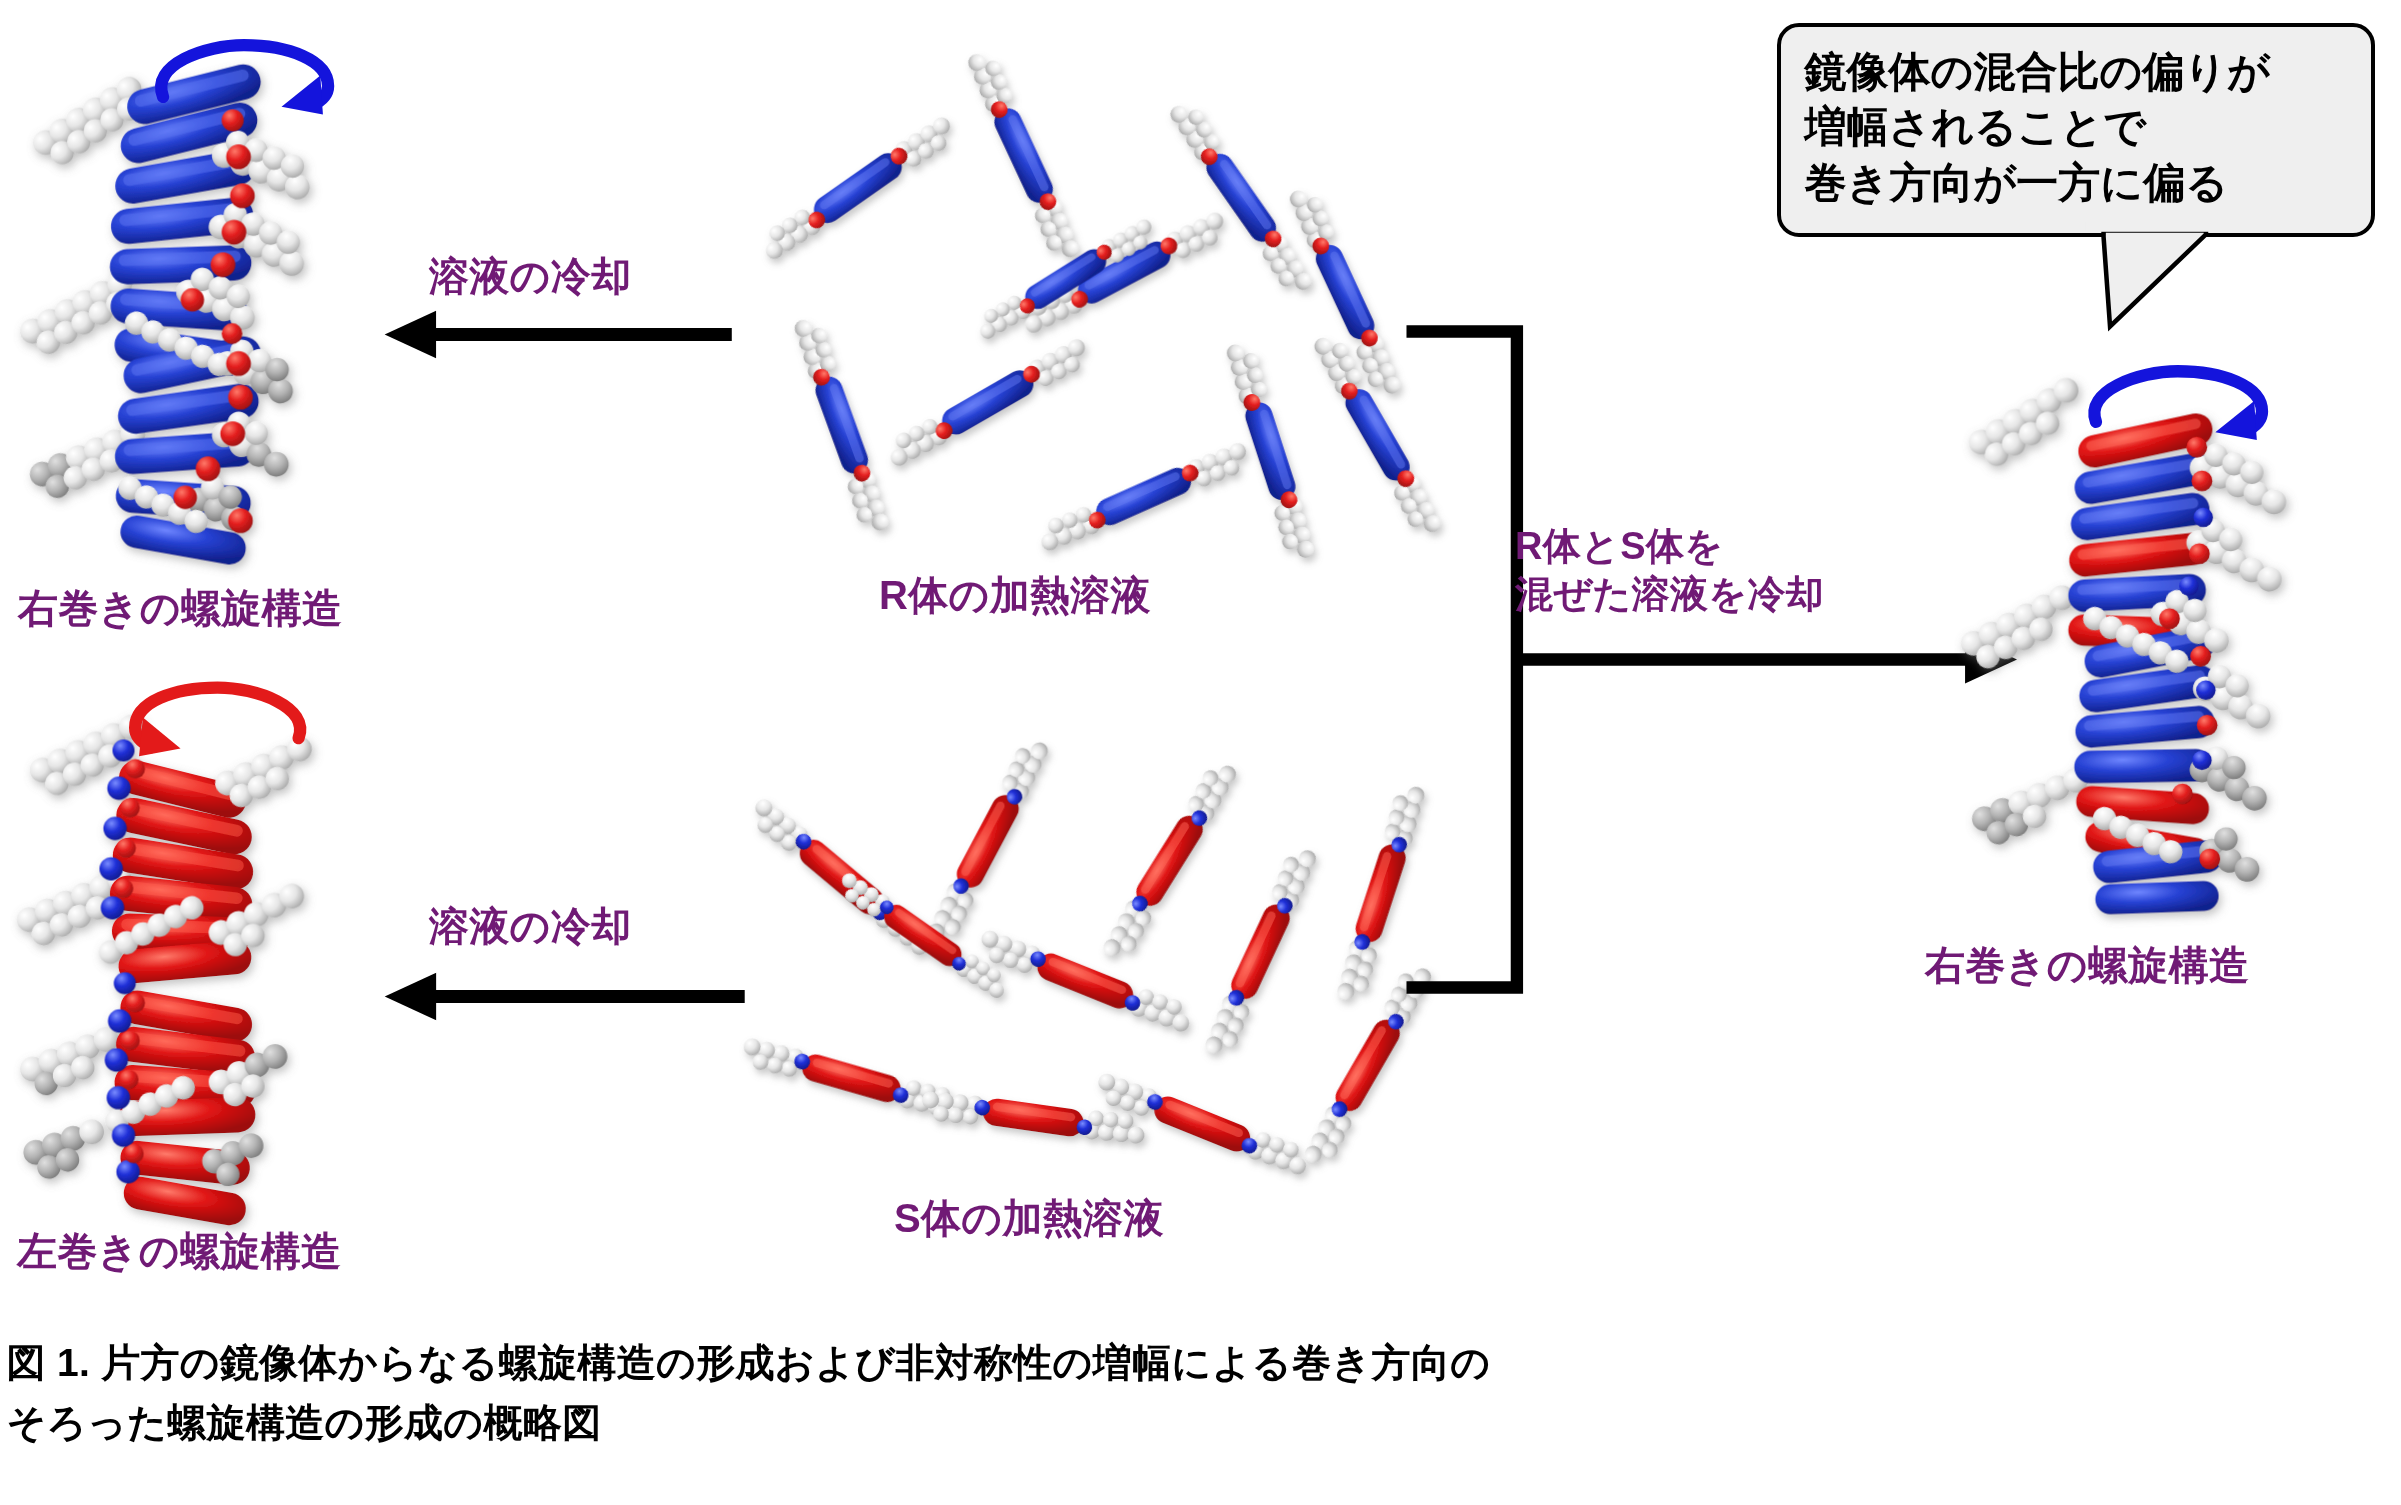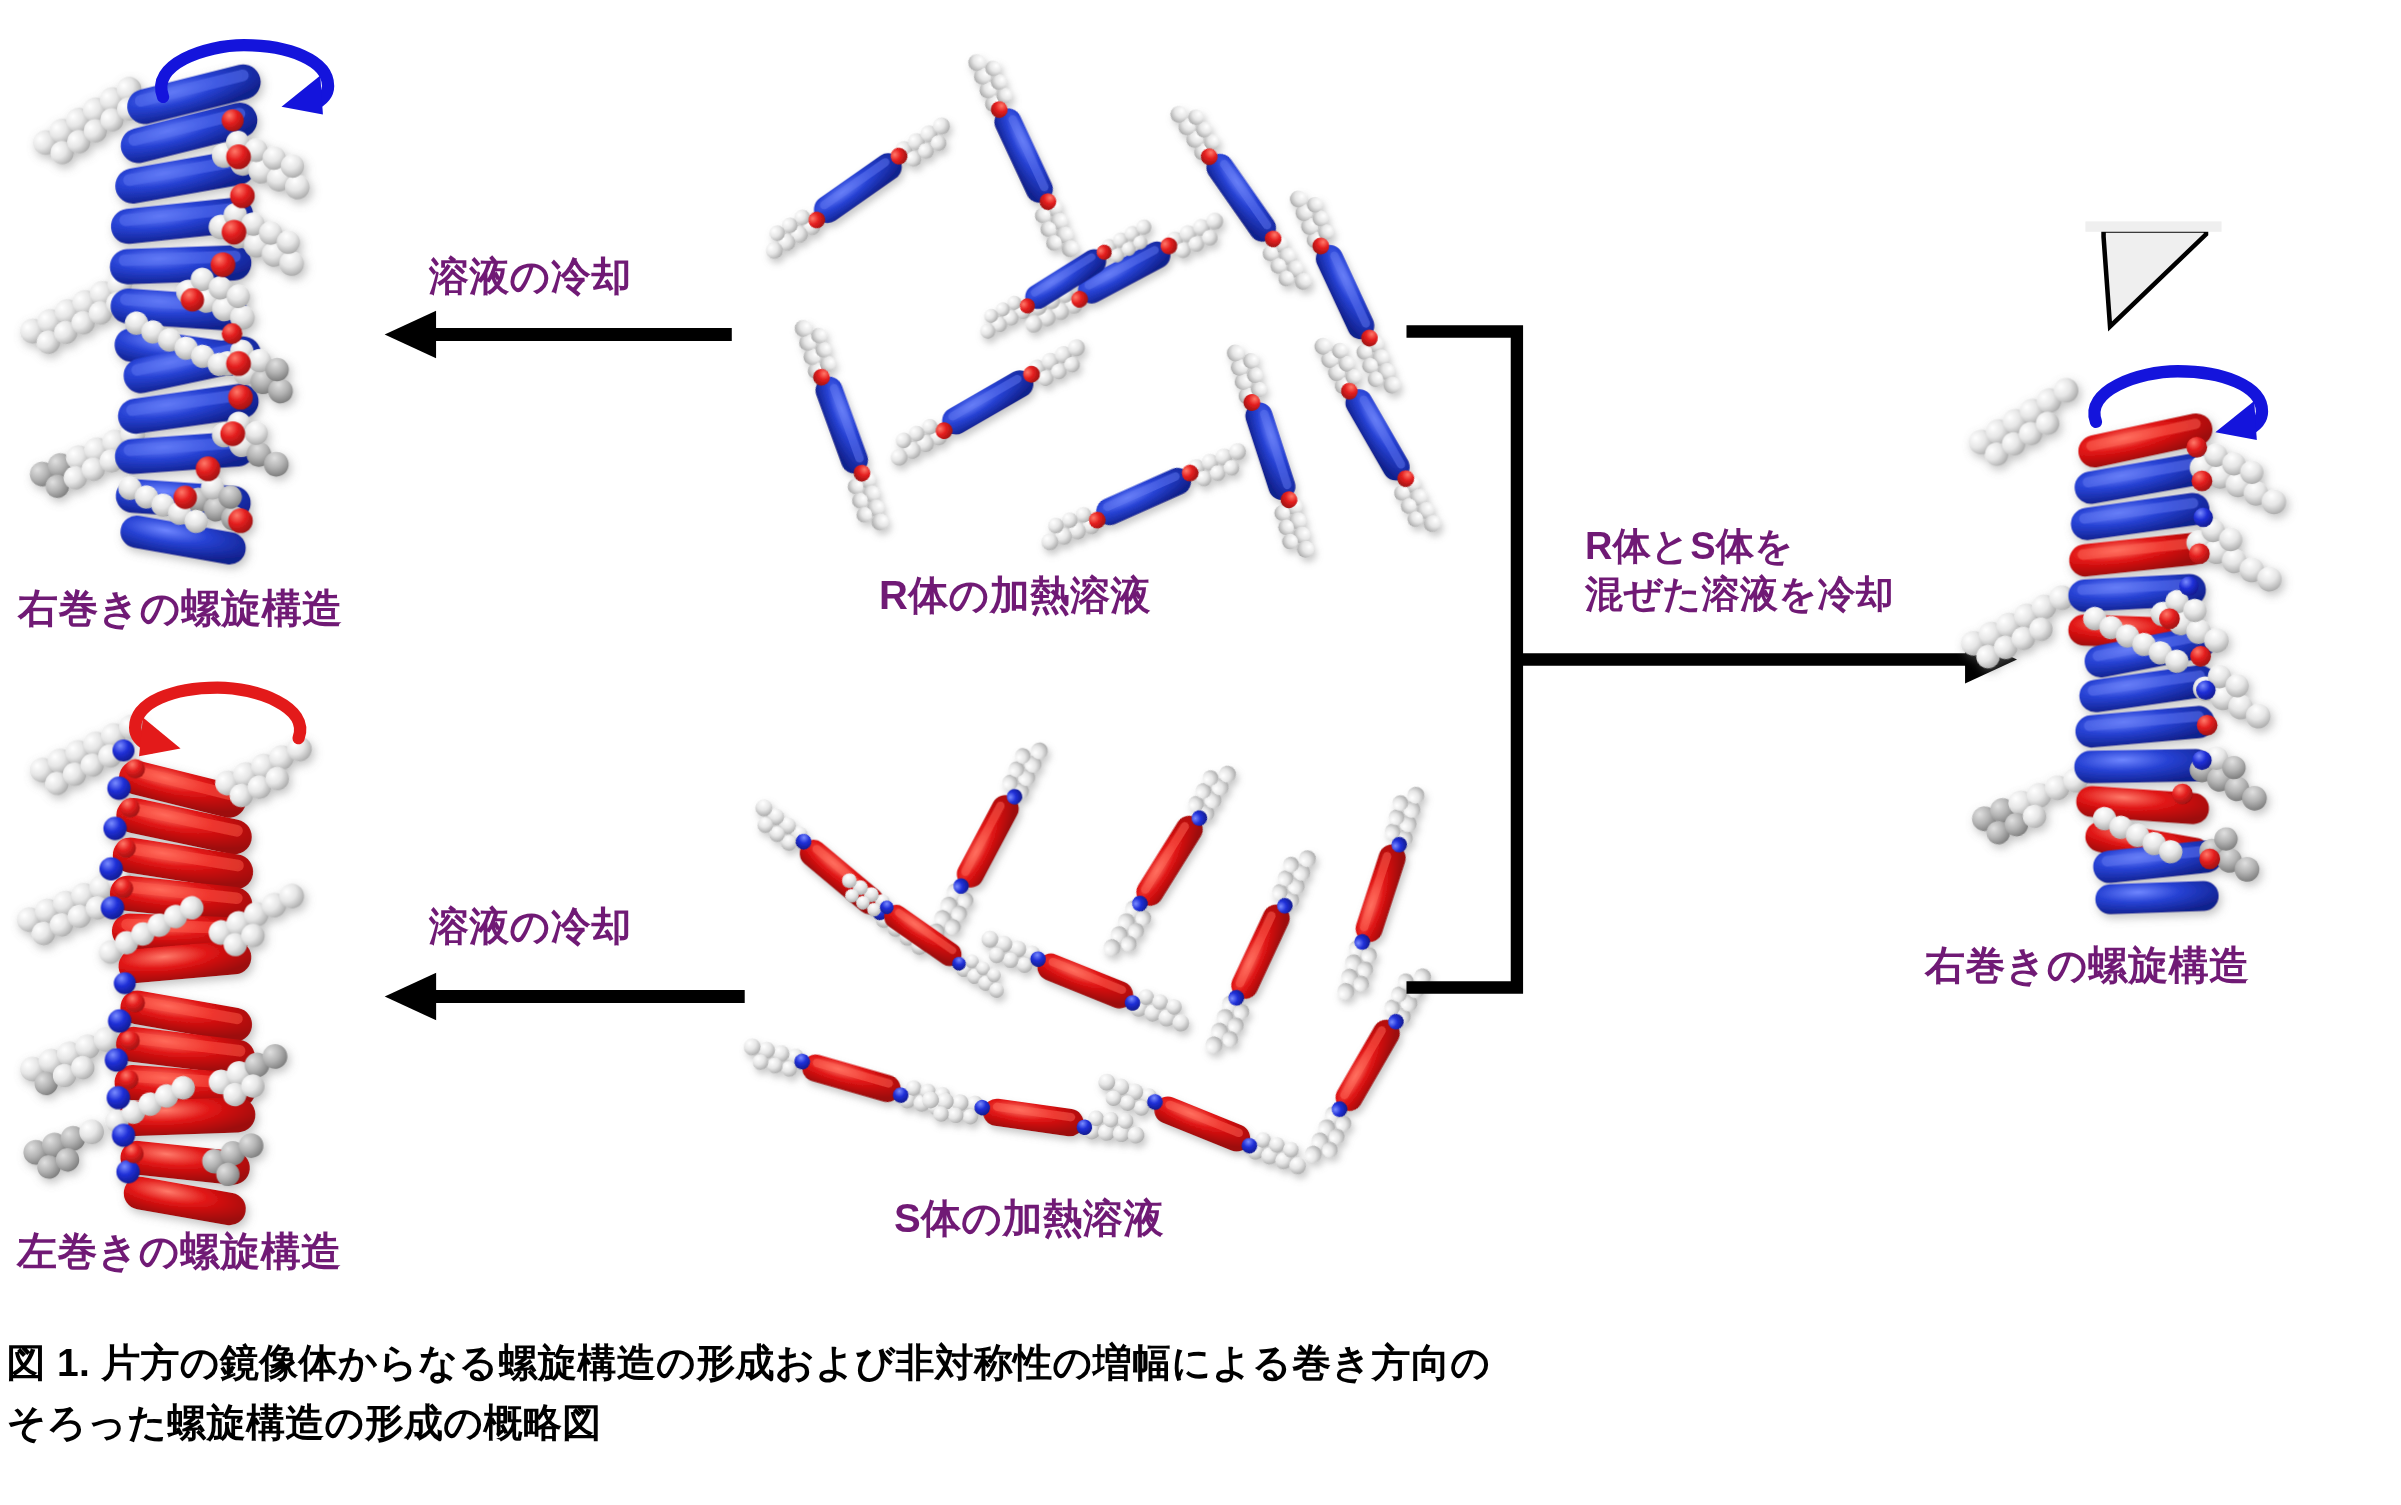--- a/index.html
+++ b/index.html
@@ -574,21 +574,21 @@
   </svg>
   <div class="abs lbl" style="left:851px;top:1195px;margin-left:43px;">S体の加熱溶液</div>
 
   <svg class="abs" style="left:1403px;top:325px;" width="650" height="669" viewBox="0 0 1000 1030">
 
     <path d="M5,10 L175,10 L175,1020 L5,1020" fill="none" stroke="#000" stroke-width="19" stroke-linejoin="miter"></path>
 
     <line x1="175" y1="515" x2="880" y2="515" stroke="#000" stroke-width="19"></line>
     <path d="M945,515 L865,478 L865,552 Z" fill="#000"></path>
   </svg>
-  <div class="abs lbl lbl-sm" style="left:1585px;top:523px;line-height:1.25;">R体とS体を
+  <div class="abs lbl lbl-sm" style="left:1515px;top:523px;line-height:1.25;">R体とS体を
 混ぜた溶液を冷却</div>
 
   <svg class="abs" style="left:1968px;top:390px;" width="377" height="539" viewBox="0 0 580 830">
     <g filter="url(#soft)">
 
       <g>
         <g transform="translate(20,80) rotate(-20)">
           <circle cx="0" cy="0" r="19" fill="url(#gWhite)"></circle>
             <circle cx="30" cy="-6" r="19" fill="url(#gWhite)"></circle>
           <circle cx="60" cy="-12" r="19" fill="url(#gWhite)"></circle>
@@ -764,20 +764,25 @@
     </g>
   </svg>
 
   <svg class="abs" style="left:2049px;top:357px;" width="247" height="107" viewBox="0 0 380 165">
     <path d="M72,100 C54,52 138,22 198,22 C266,22 328,44 328,84 C328,98 316,108 303,114" fill="none" stroke="#1414dc" stroke-width="19" stroke-linecap="round"></path>
     <path d="M316,68 L256,116 L320,128 Z" fill="#1414dc"></path>
   </svg>
 
   <div class="abs lbl" style="left:1925px;top:942px;">右巻きの螺旋構造</div>
 
+  <div class="callout" style="left:1777px;top:23px;width:598px;height:214px;">
+    <div class="ctext">鏡像体の混合比の偏りが
+増幅されることで
+巻き方向が一方に偏る</div>
+  </div>
 
   <svg class="abs" style="left:2053px;top:229px;" width="188" height="143" viewBox="0 0 290 220">
     <path d="M78,2 L78,12 L88,150 L236,8 L236,2 Z" fill="#efefef" stroke="#000" stroke-width="7" stroke-linejoin="miter"></path>
     <rect x="50" y="-12" width="210" height="16" fill="#efefef"></rect>
   </svg>
 
   <div class="abs" style="left:6.5px;top:1333px;width:2377px;">
     <div class="caption">図 1. 片方の鏡像体からなる螺旋構造の形成および非対称性の増幅による巻き方向の</div>
     <div class="caption">そろった螺旋構造の形成の概略図</div>
   </div>

